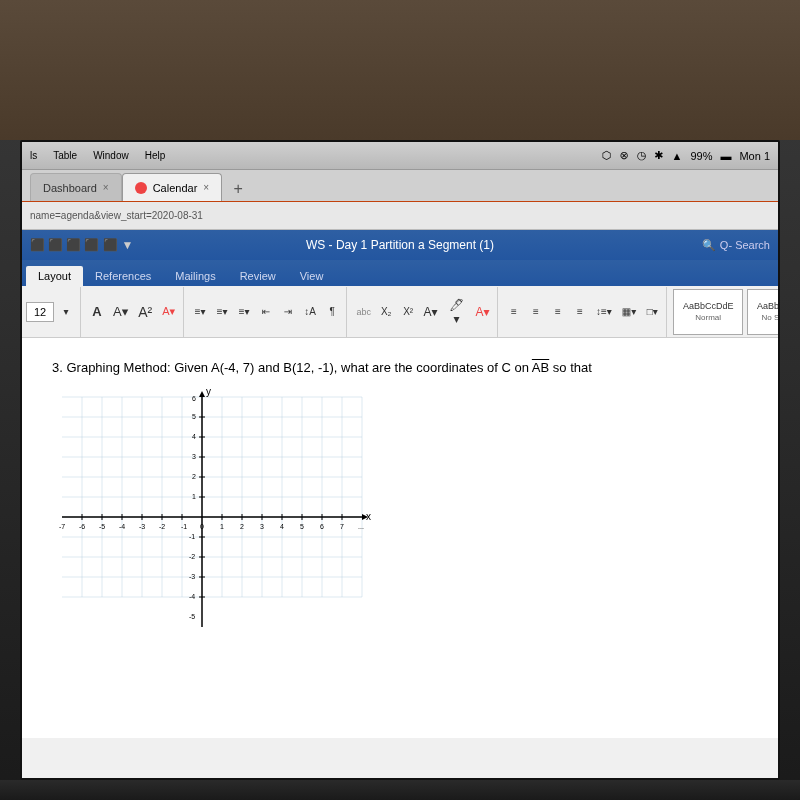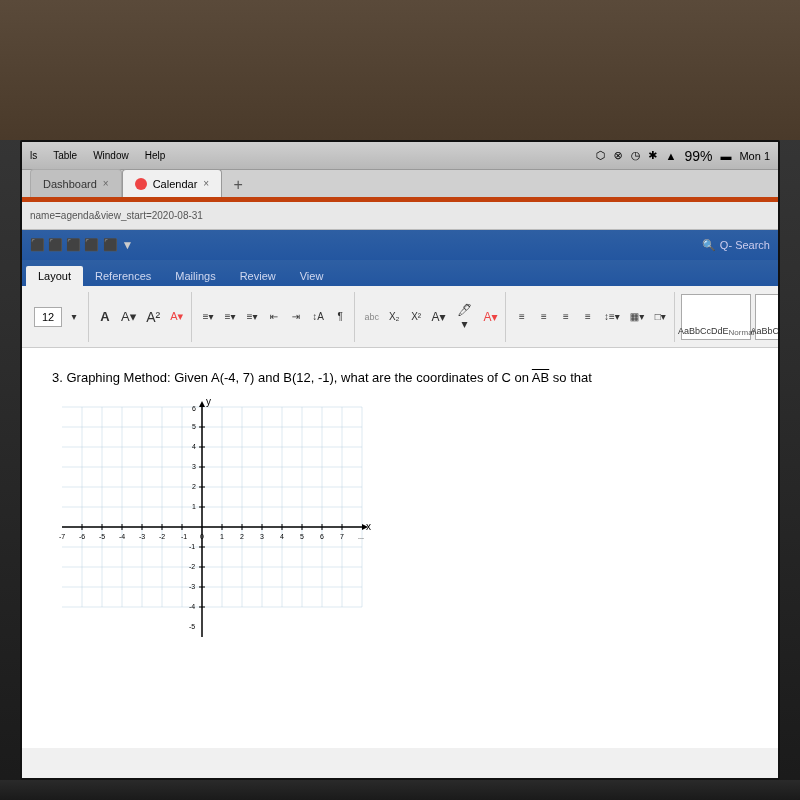--- a/index.html
+++ b/index.html
@@ -61,31 +61,31 @@
     }
     .mac-menubar-right {
       margin-left: auto;
       display: flex;
       align-items: center;
       gap: 8px;
       font-size: 11px;
       color: #000;
     }
     .battery-icon {
-      font-size: 14px;
+      font-size: 11px;
     }
 
     
     .tab-bar {
       height: 32px;
       background: #d0d0d0;
       display: flex;
       align-items: flex-end;
       padding: 0 8px;
-      border-bottom: 5px solid #c2410c;
+      border-bottom: 1px solid #c2410c;
     }
     .tab {
       height: 28px;
       padding: 0 12px;
       display: flex;
       align-items: center;
       gap: 6px;
       font-size: 11px;
       background: #c0c0c0;
       border-radius: 4px 4px 0 0;
@@ -178,26 +178,26 @@
       border-radius: 2px 2px 0 0;
     }
     .ribbon-tab.active {
       background: #f0f0f0;
       color: #000;
       font-weight: 500;
       margin-top: 45px;
     }
 
     .ribbon-toolbar {
-      height: 62px;
+      height: 52px;
       background: #f0f0f0;
       border-bottom: 1px solid #ccc;
       display: flex;
       align-items: center;
-      padding: 0 8px;
+      padding: 0 0;
       gap: 2px;
       overflow: hidden;
     }
 
     .toolbar-group {
       display: flex;
       align-items: center;
       gap: 2px;
       padding: 0 4px;
       border-right: 1px solid #ccc;
@@ -228,21 +228,22 @@
       align-items: center;
       justify-content: center;
     }
 
     .style-box {
       width: 70px;
       height: 46px;
       border: 1px solid #aaa;
       background: #fff;
       display: flex;
-      align-items: flex-end;
+      flex-direction: column;
+      align-items: center;
       justify-content: center;
       font-size: 9px;
       cursor: pointer;
       padding: 2px;
     }
     .style-box-label {
       font-size: 8px;
       color: #666;
       margin-top: 2px;
     }
@@ -333,20 +334,21 @@
     </div>
 
     <div class="address-bar">
       <span>name=agenda&amp;view_start=2020-08-31</span>
     </div>
 
     <div class="word-window">
 
       <div class="word-title-bar">
         <span style="position:absolute;left:8px;font-size:12px;color:#ccc;">⬛ ⬛ ⬛ ⬛ ⬛ ▼</span>
+        <span>WS - Day 1 Partition a Segment (1)</span>
         <div class="word-title-search">
           <span>🔍</span>
           <span>Q- Search</span>
         </div>
       </div>
 
       <div class="ribbon-tabs">
         <div class="ribbon-tab active">Layout</div>
         <div class="ribbon-tab">References</div>
         <div class="ribbon-tab">Mailings</div>

